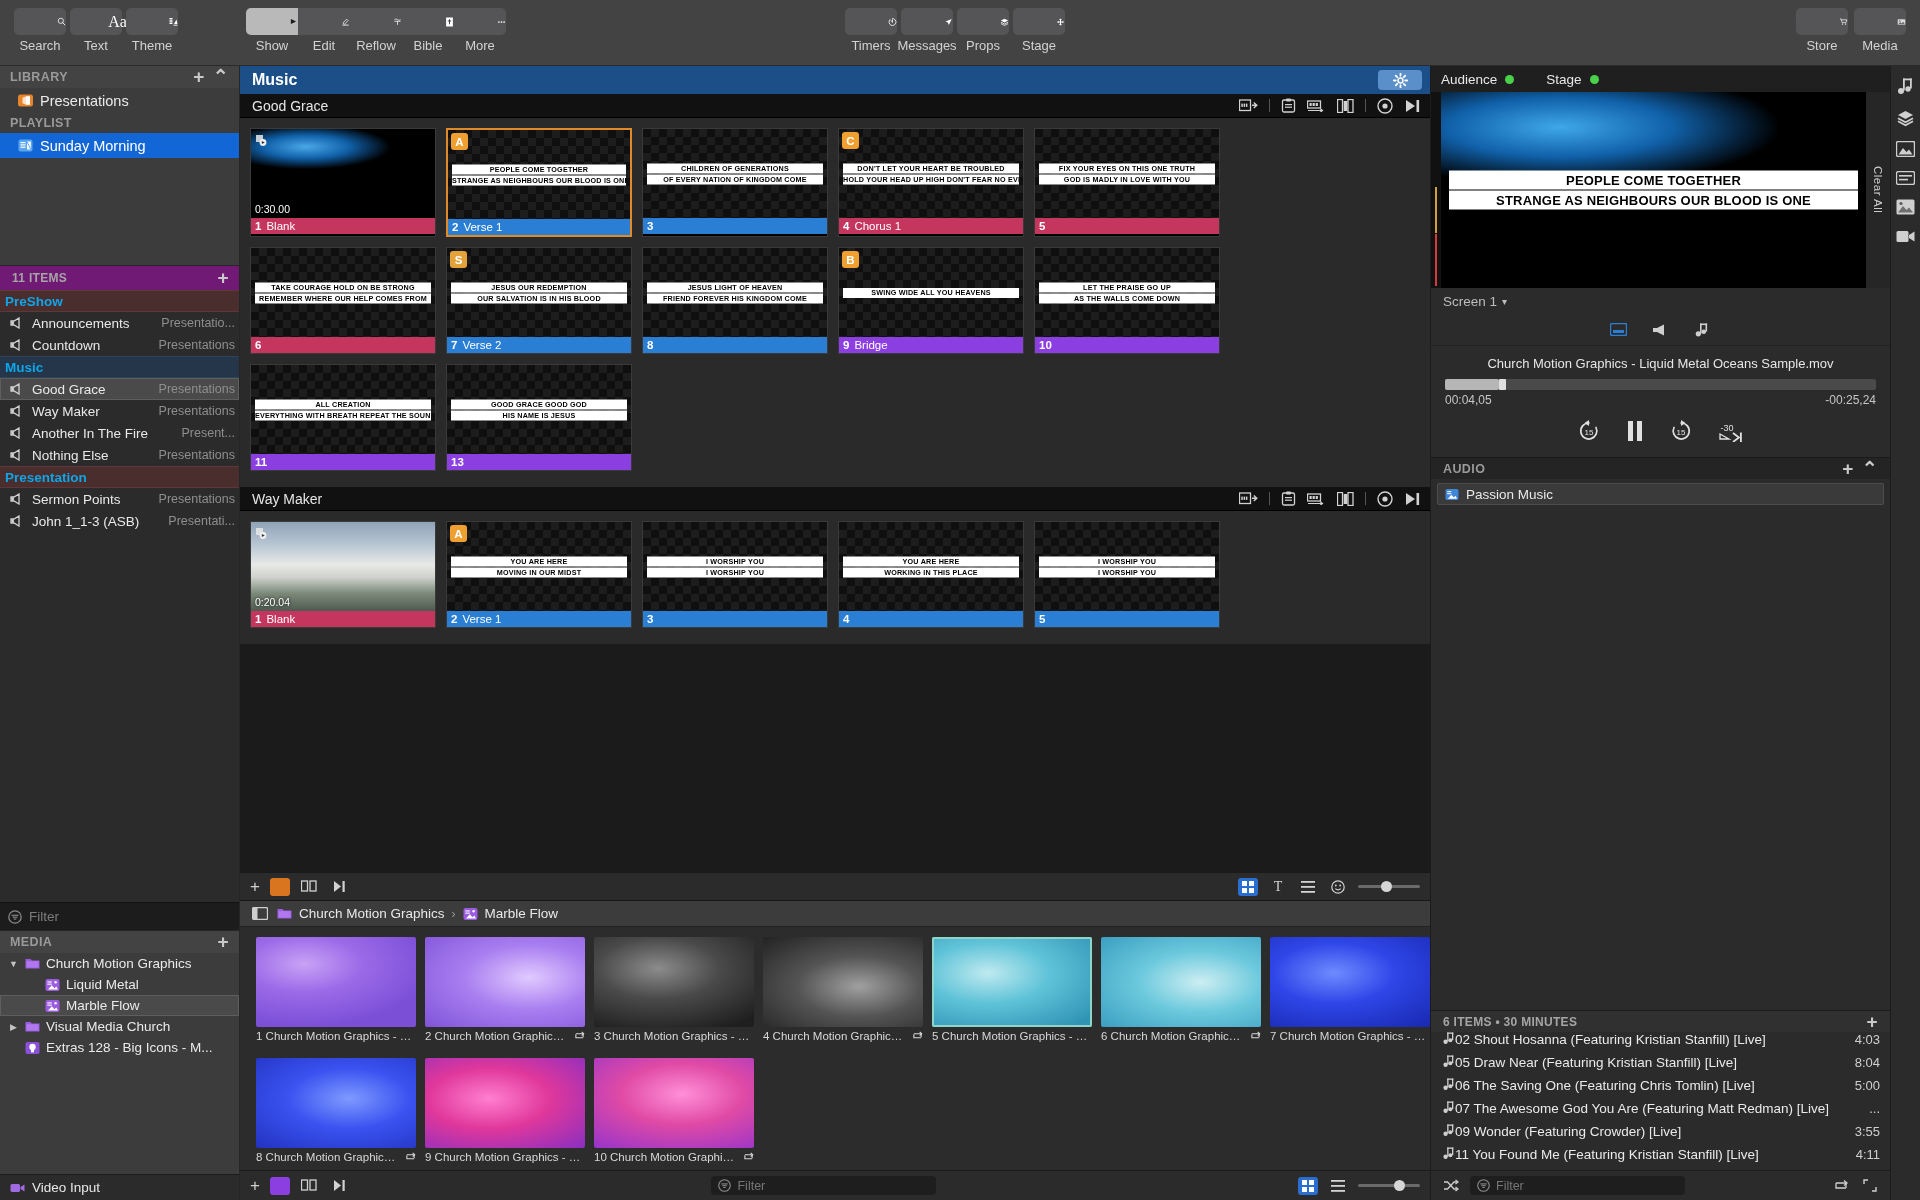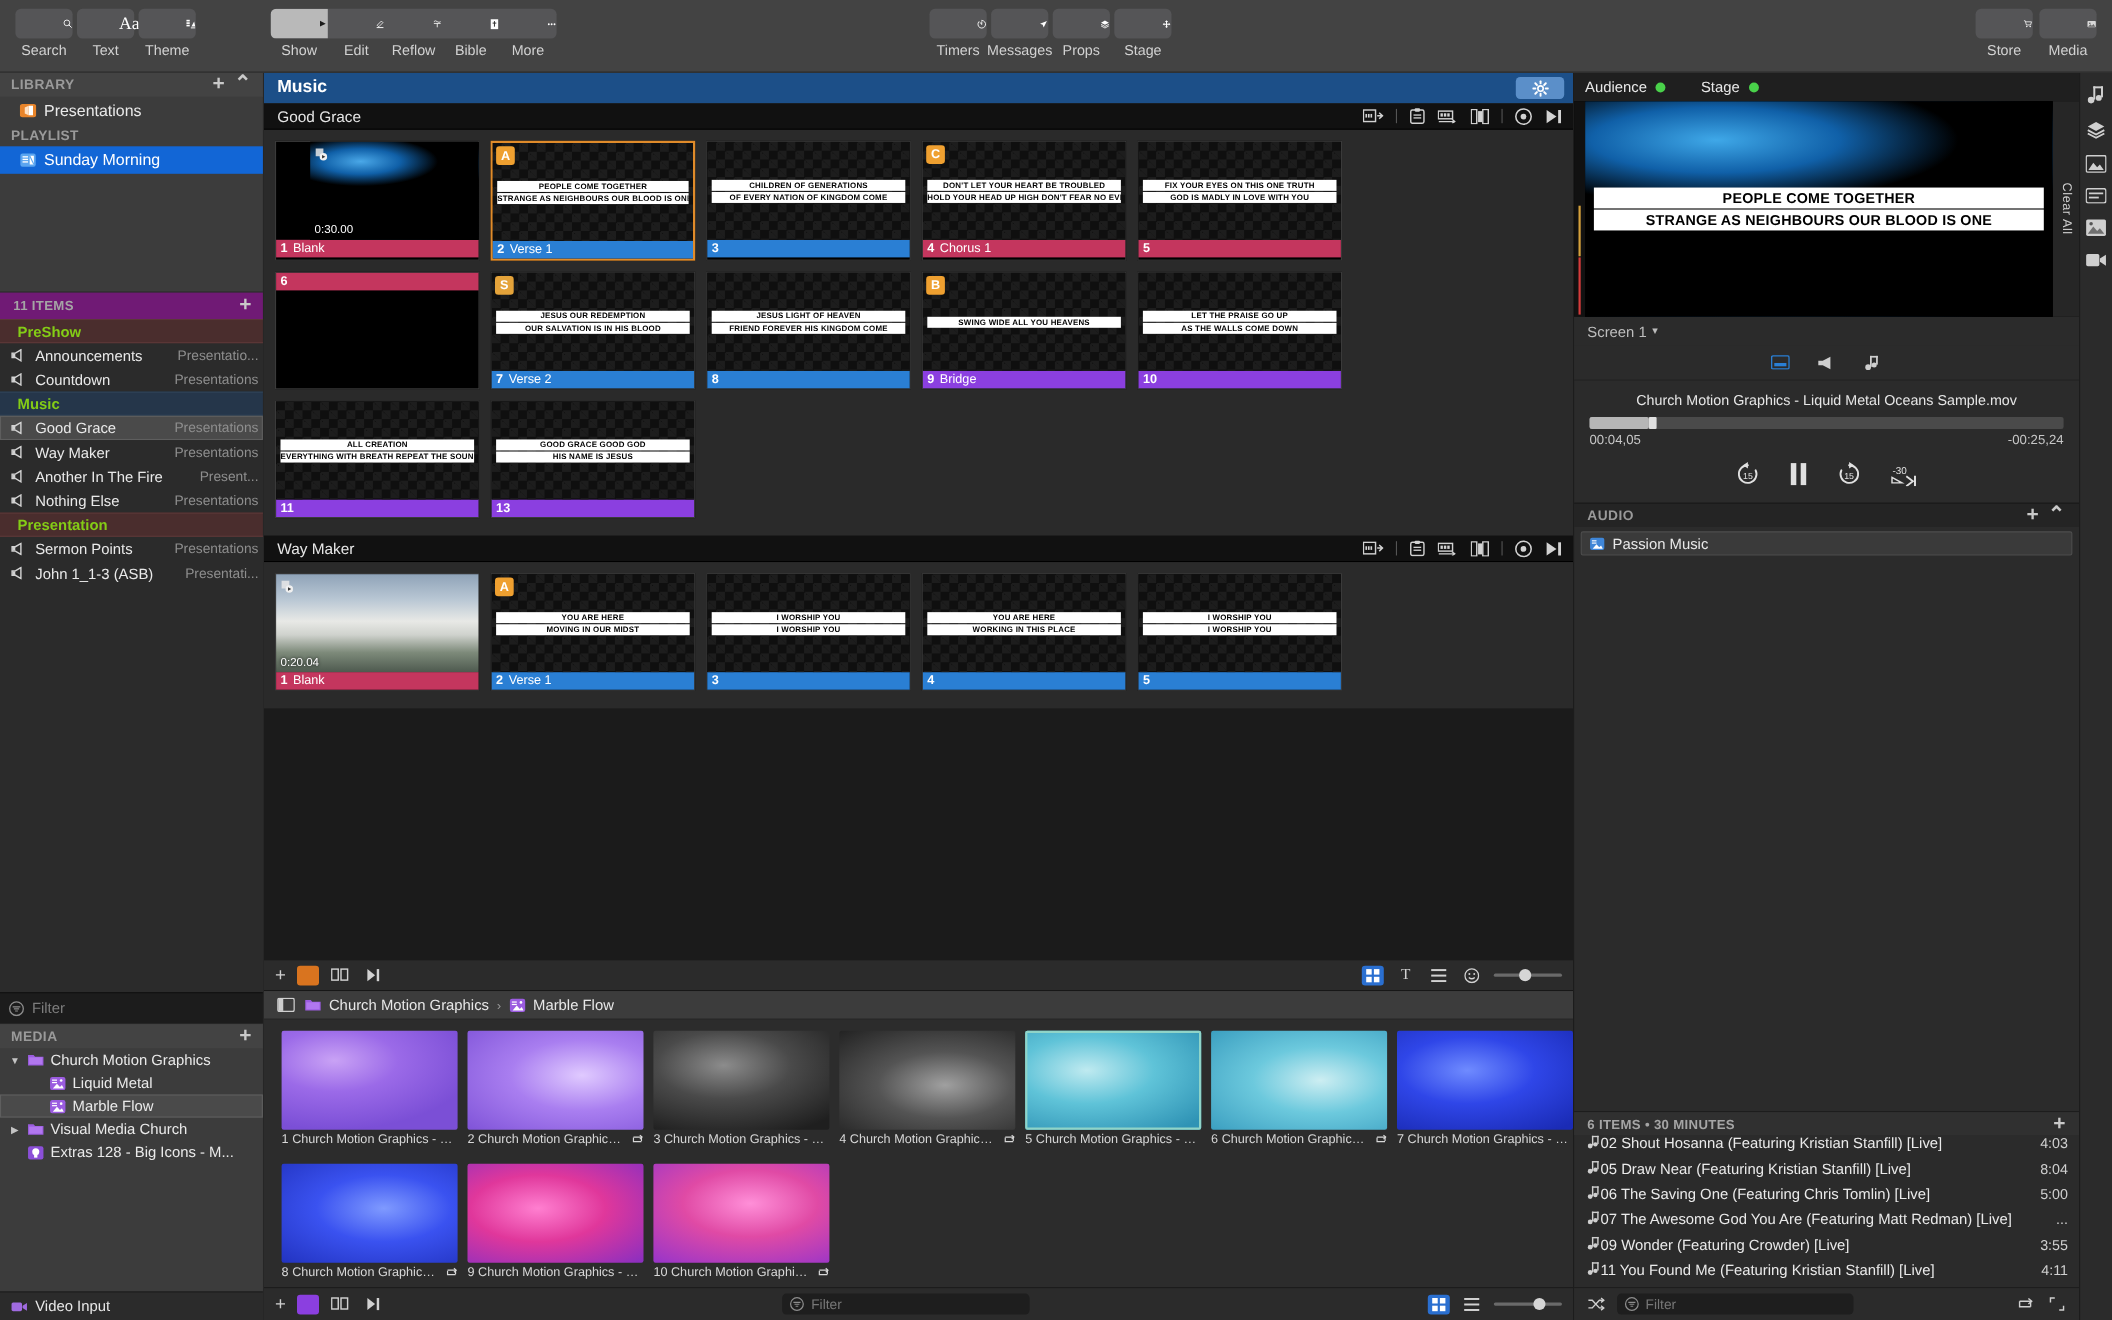--- a/index.html
+++ b/index.html
@@ -58,22 +58,22 @@
   .lib-top { height: 200px; border-bottom: 1px solid #262626; }
 
   
   .items-panel { flex: 1; display: flex; flex-direction: column; background: #2b2b2b; min-height: 0; }
   .items-count {
     height: 24px; background: #701a75; display: flex; align-items: center; padding: 0 6px 0 12px;
     font-size: 12px; font-weight: bold; color: #a5a5a5; letter-spacing: .3px;
   }
   .items-count .sp { flex: 1; }
   .grp-head {
-    height: 22px; display: flex; align-items: center; padding-left: 16px;
-    font-size: 13.5px; font-weight: bold; color: #84cc16;
+    height: 22px; display: flex; align-items: center; padding-left: 5px;
+    font-size: 13.5px; font-weight: bold; color: #0ea5e9;
   }
   .grp-head.red { background: #4a2d2d; border-top: 1px solid #5c3838; border-bottom: 1px solid #5c3838;}
   .grp-head.blue { background: #25364a; border-top: 1px solid #2f4459; border-bottom: 1px solid #2f4459;}
   .doc-row { height: 22px; display: flex; align-items: center; gap: 8px; padding-left: 10px; font-size: 13.5px; }
   .doc-row.sel { background: #4a4a4a; outline: 1px solid #5e5e5e; outline-offset: -1px;}
   .doc-name { color: #e9e9e9; white-space: nowrap; }
   .doc-kind { color: #8e8e8e; font-size: 12.5px; margin-left: auto; margin-right: 4px; overflow: hidden; white-space: nowrap; max-width: 78px; text-overflow: clip; }
   .filter-bar {
     height: 28px; background: #1c1c1c; display: flex; align-items: center; gap: 7px; padding: 0 8px;
     border-top: 1px solid #111;
@@ -648,21 +648,21 @@
                 <svg width="18" height="14" viewBox="0 0 18 14">
                   <path d="M2 1 L11 7 L2 13 Z" fill="#d2d2d2"></path>
                   <rect x="12.5" y="1" width="2.6" height="12" fill="#d2d2d2"></rect>
                 </svg>
               </span>
     </span>
           </div>
           <div class="slides-area">
             <div class="slide-row">
               <div class="slide">
-                <div class="slide-canvas media" style="background:radial-gradient(ellipse 62% 34% at 30% 20%, #4aa8e8 0%, #1060a8 38%, #000 74%),radial-gradient(ellipse 50% 30% at 74% 22%, #55c2f5 0%, #0e5ba0 40%, #000 76%),radial-gradient(ellipse 55% 34% at 45% 94%, #3a9ce0 0%, #0d4f90 42%, #000 78%),#000;margin-left:31px;">
+                <div class="slide-canvas media" style="background:radial-gradient(ellipse 62% 34% at 30% 20%, #4aa8e8 0%, #1060a8 38%, #000 74%),radial-gradient(ellipse 50% 30% at 74% 22%, #55c2f5 0%, #0e5ba0 40%, #000 76%),radial-gradient(ellipse 55% 34% at 45% 94%, #3a9ce0 0%, #0d4f90 42%, #000 78%),#000;">
                   <span class="dur">0:30.00</span>
                   <span class="corner-ic">
                     <svg width="14" height="14" viewBox="0 0 14 14">
                       <path d="M1 2 h7 v7 h-7 Z" fill="#e8e8e8" opacity="0.85"></path>
                       <circle cx="8" cy="9.5" r="3.4" fill="#f0f0f0"></circle>
                       <path d="M6.8 7.9 L9.8 9.5 L6.8 11.1 Z" fill="#333"></path>
                     </svg>
                   </span>
                 </div>
                 <div class="slide-label lbl-red">
@@ -716,20 +716,26 @@
                   </div>
                 </div>
                 <div class="slide-label lbl-red">
                   <span class="num">5</span>
                   <span></span>
                 </div>
               </div>
             </div>
             <div class="slide-row">
               <div class="slide">
+                <div class="slide-canvas">
+                  <div class="lyr mid">
+                    <div class="ln">TAKE COURAGE HOLD ON BE STRONG</div>
+                    <div class="ln">REMEMBER WHERE OUR HELP COMES FROM</div>
+                  </div>
+                </div>
                 <div class="slide-label lbl-red">
                   <span class="num">6</span>
                   <span></span>
                 </div>
               </div>
               <div class="slide">
                 <div class="slide-canvas">
                   <span class="badge S">S</span>
                   <div class="lyr mid">
                     <div class="ln">JESUS OUR REDEMPTION</div>

